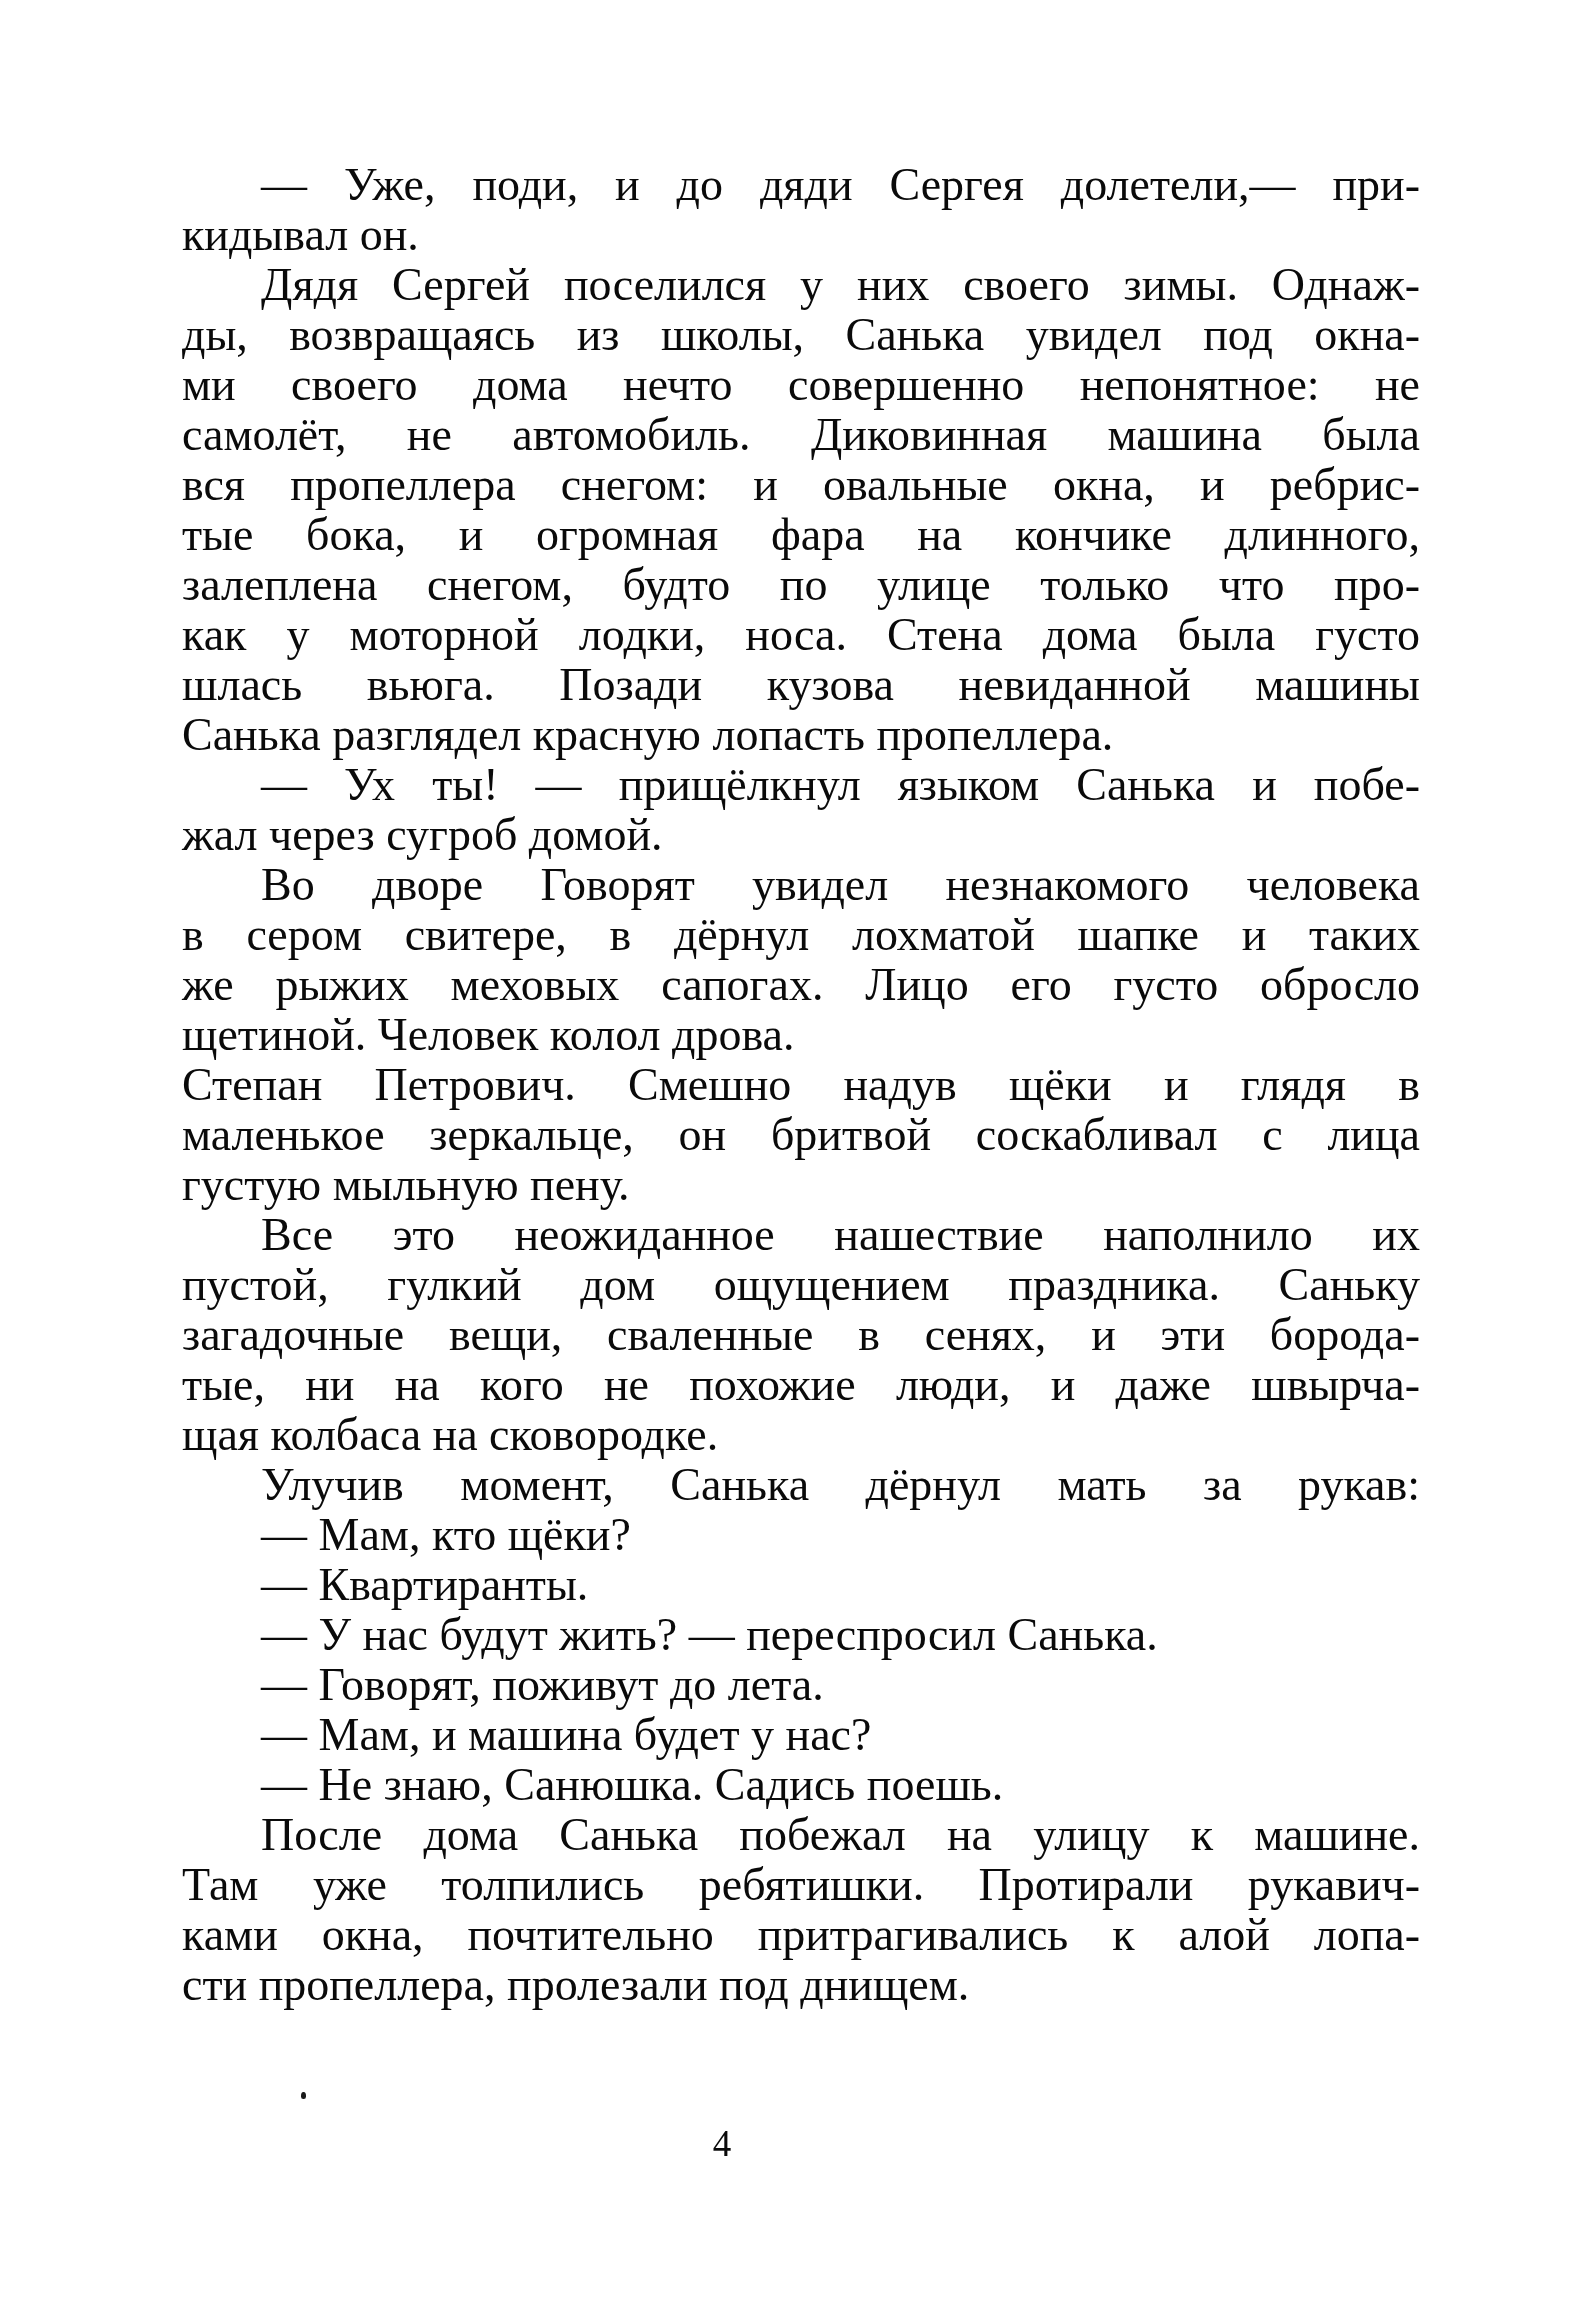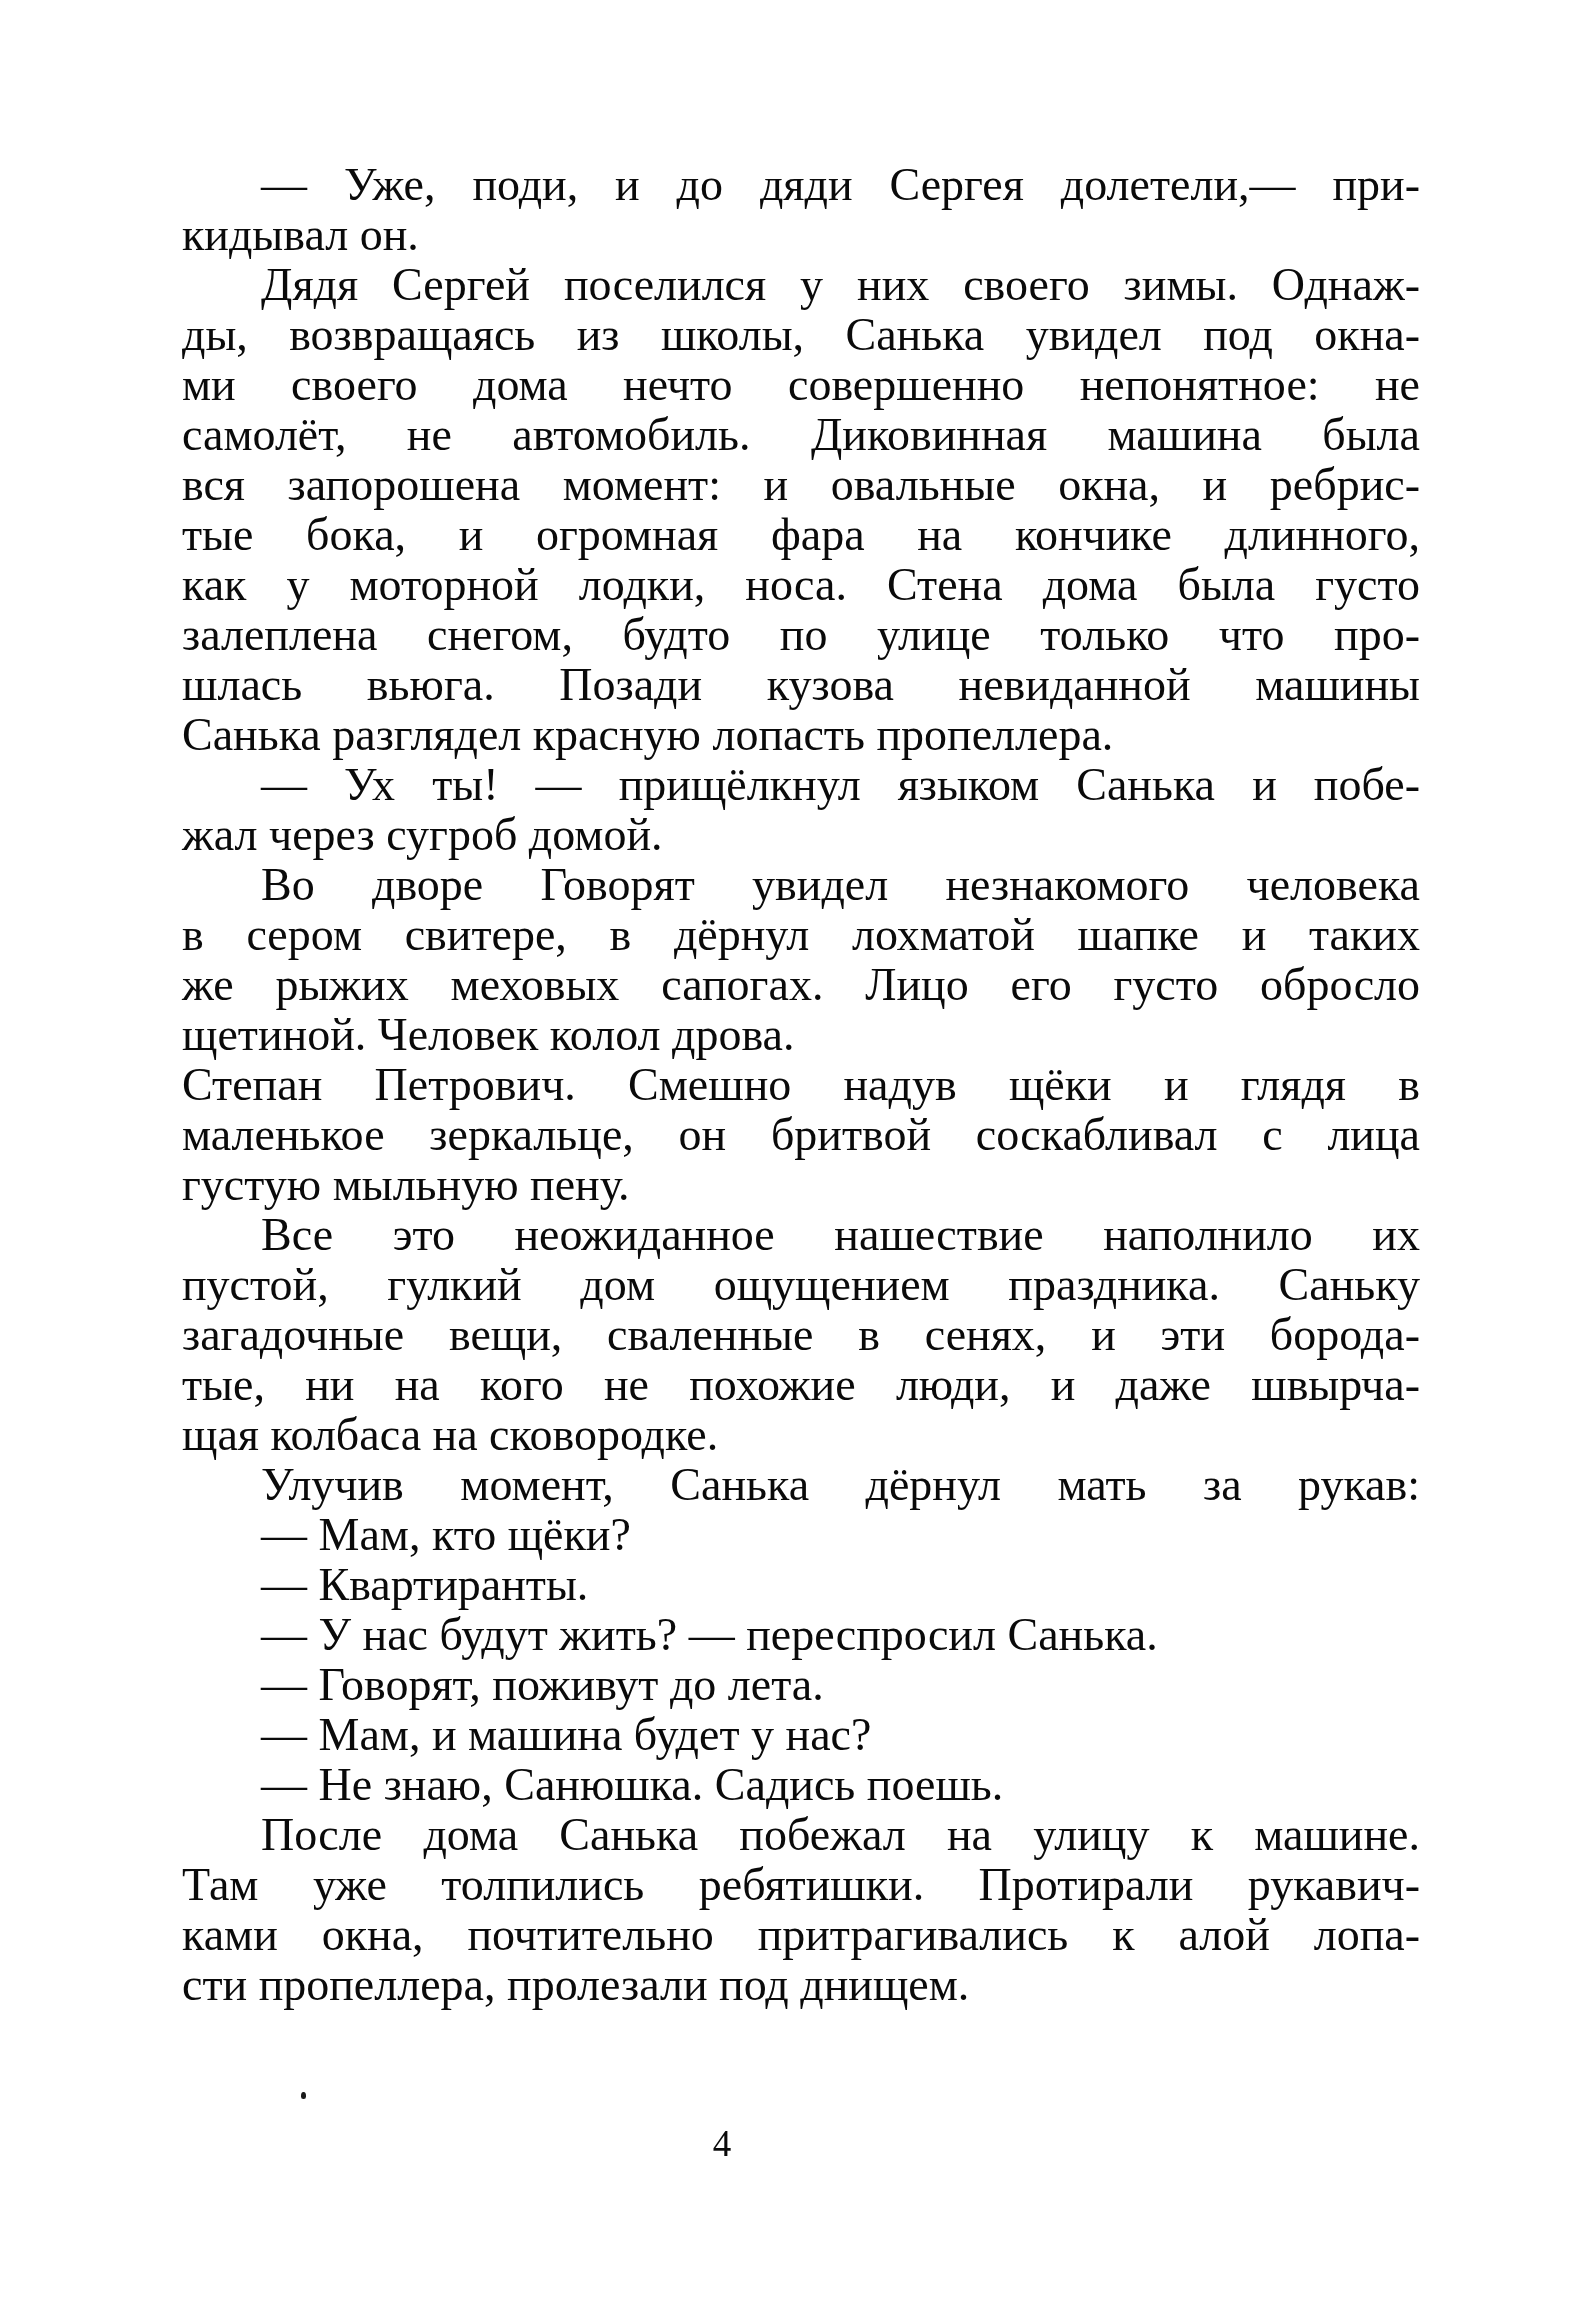--- a/index.html
+++ b/index.html
@@ -60,24 +60,24 @@
 <body>
 
 <div class="page">
   <div class="text-block" id="text-block">
       <div class="line indent just">— Уже, поди, и до дяди Сергея долетели,— при-</div>
       <div class="line">кидывал он.</div>
       <div class="line indent just">Дядя Сергей поселился у них своего зимы. Однаж-</div>
       <div class="line just">ды, возвращаясь из школы, Санька увидел под окна-</div>
       <div class="line just">ми своего дома нечто совершенно непонятное: не</div>
       <div class="line just">самолёт, не автомобиль. Диковинная машина была</div>
-      <div class="line just">вся запорошена момент: и овальные окна, и ребрис-</div>
+      <div class="line just">вся пропеллера снегом: и овальные окна, и ребрис-</div>
       <div class="line just">тые бока, и огромная фара на кончике длинного,</div>
+      <div class="line just">залеплена снегом, будто по улице только что про-</div>
       <div class="line just">как у моторной лодки, носа. Стена дома была густо</div>
-      <div class="line just">залеплена снегом, будто по улице только что про-</div>
       <div class="line just">шлась вьюга. Позади кузова невиданной машины</div>
       <div class="line">Санька разглядел красную лопасть пропеллера.</div>
       <div class="line indent just">— Ух ты! — прищёлкнул языком Санька и побе-</div>
       <div class="line">жал через сугроб домой.</div>
       <div class="line indent just">Во дворе Говорят увидел незнакомого человека</div>
       <div class="line just">в сером свитере, в дёрнул лохматой шапке и таких</div>
       <div class="line just">же рыжих меховых сапогах. Лицо его густо обросло</div>
       <div class="line">щетиной. Человек колол дрова.</div>
       <div class="line just">Степан Петрович. Смешно надув щёки и глядя в</div>
       <div class="line just">маленькое зеркальце, он бритвой соскабливал с лица</div>

